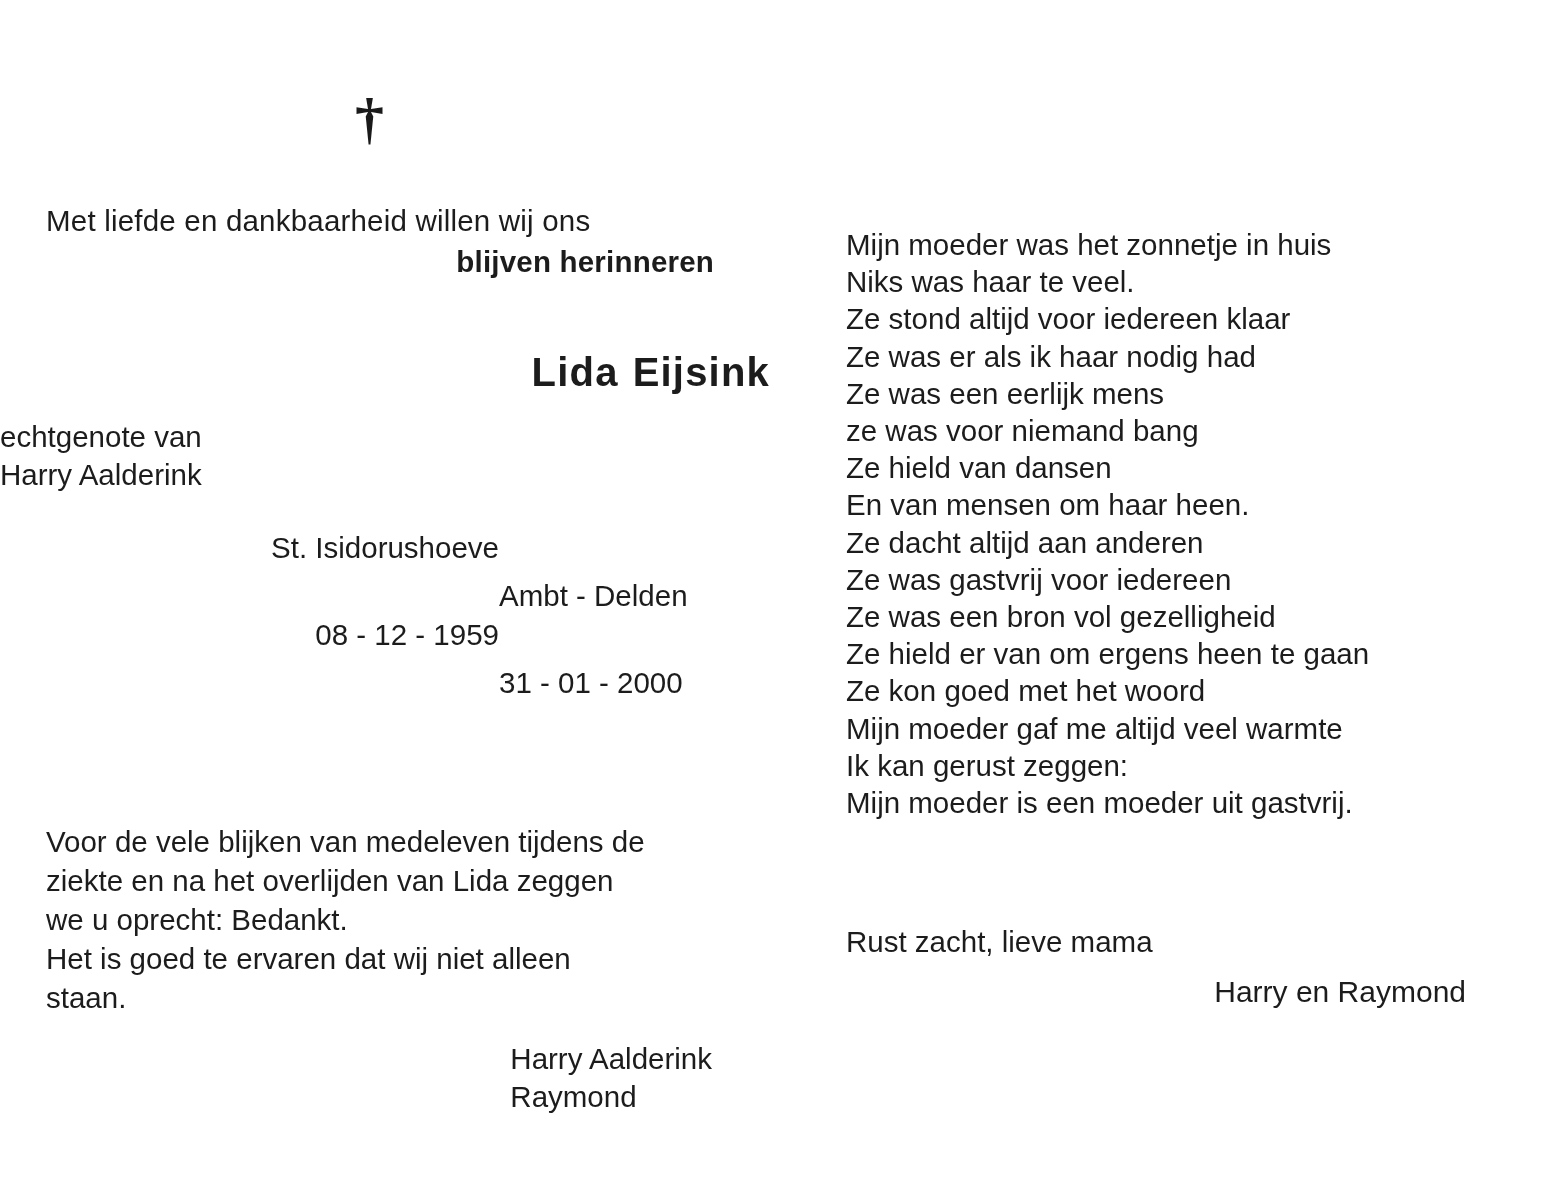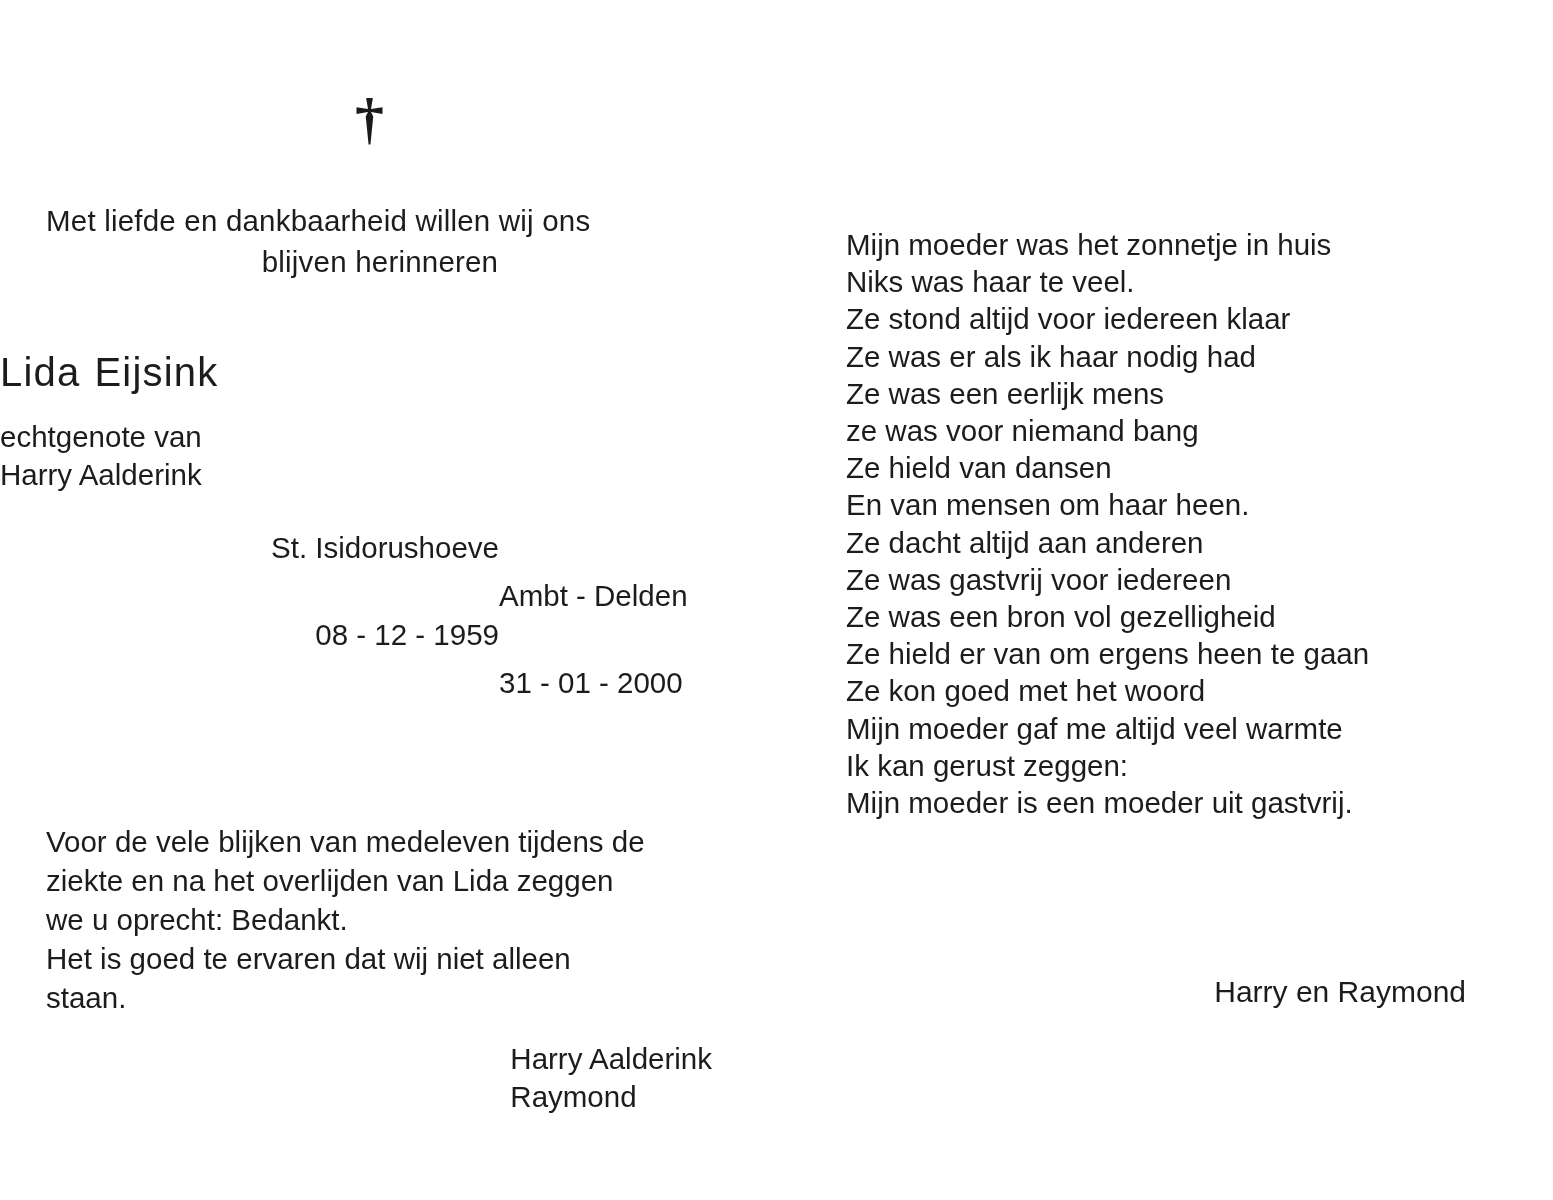--- a/index.html
+++ b/index.html
@@ -48,30 +48,31 @@
     position: absolute;
     left: 46px;
     top: 200px;
     width: 668px;
     font-size: 29.5px;
     line-height: 41px;
     text-align: justify;
     letter-spacing: 0.2px;
   }
   .intro .last-line {
-    text-align: center;
+    text-align: right;
+    font-weight: bold;
   }
   .name {
     position: absolute;
     left: 0;
     top: 350px;
     width: 770px;
-    text-align: left;
+    text-align: right;
     font-size: 40px;
-    font-weight: normal;
+    font-weight: bold;
     letter-spacing: 1.2px;
   }
   .name span.gap {
     display: inline-block;
     width: 14px;
   }
   .spouse {
     position: absolute;
     left: 0;
     top: 418px;
@@ -217,18 +218,19 @@
       <div>Ze dacht altijd aan anderen</div>
       <div>Ze was gastvrij voor iedereen</div>
       <div>Ze was een bron vol gezelligheid</div>
       <div>Ze hield er van om ergens heen te gaan</div>
       <div>Ze kon goed met het woord</div>
       <div>Mijn moeder gaf me altijd veel warmte</div>
       <div>Ik kan gerust zeggen:</div>
       <div>Mijn moeder is een moeder uit gastvrij.</div>
     </div>
 
+    <div class="rust">Rust zacht, lieve mama</div>
 
     <div class="signature-right">Harry en Raymond</div>
 
   </div>
 
 </div>
 
 </body></html>

